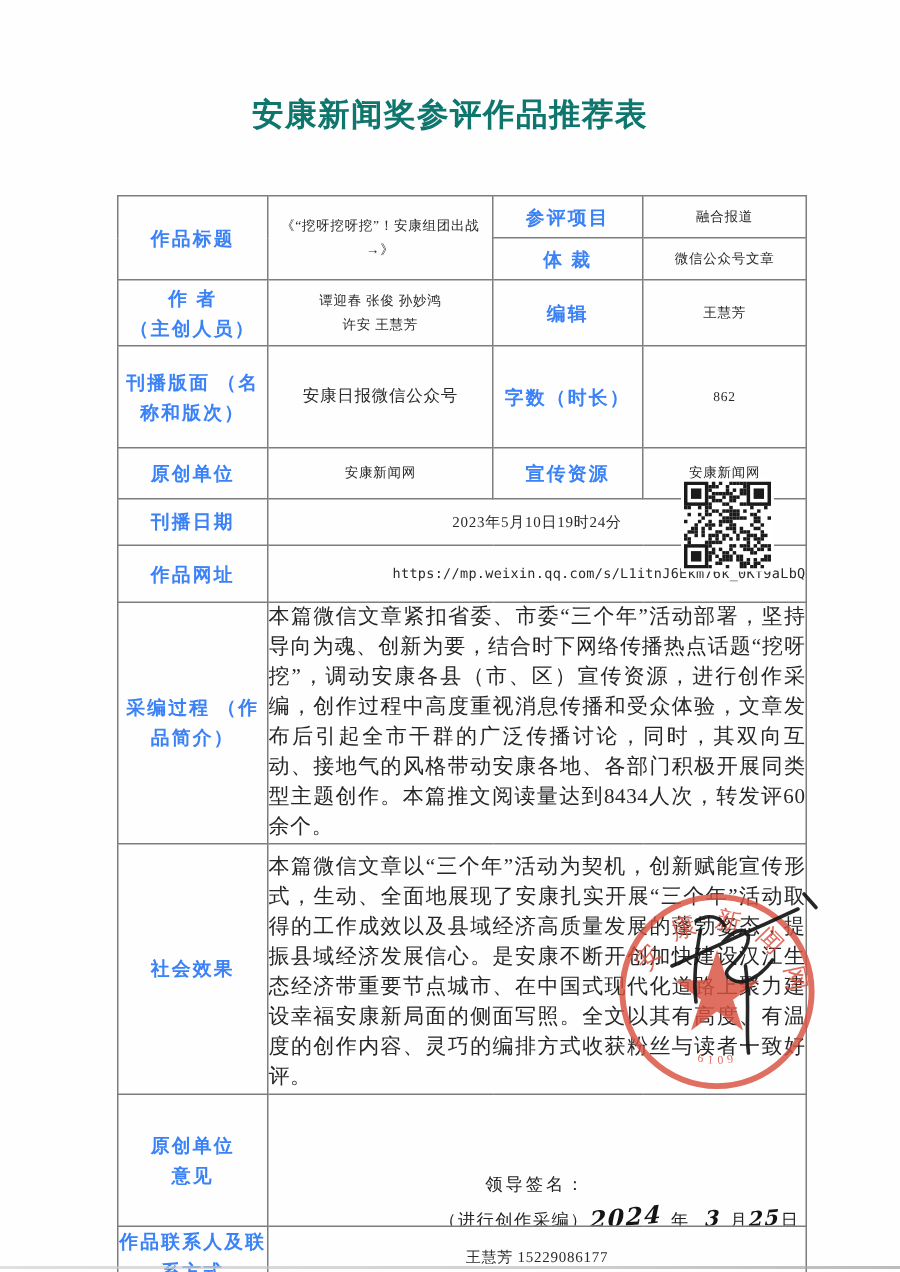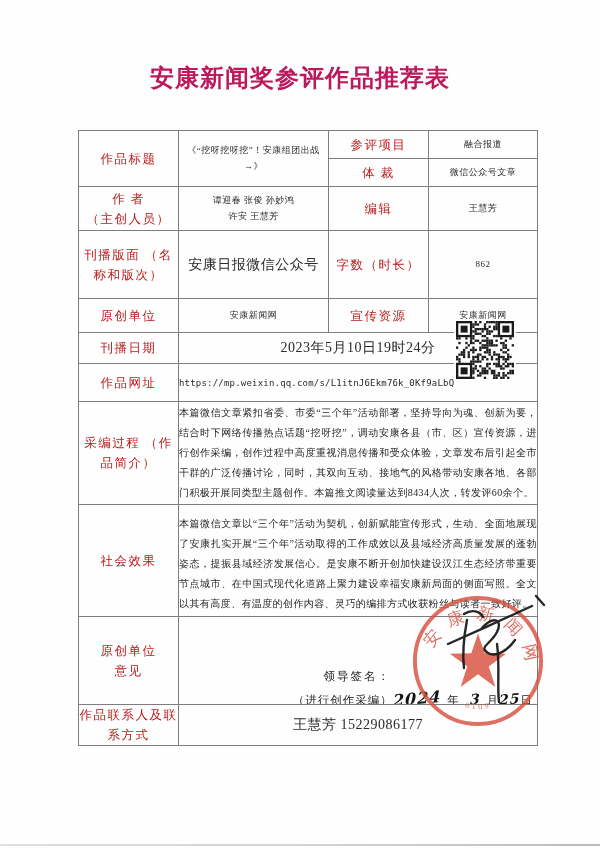--- a/index.html
+++ b/index.html
@@ -9,45 +9,45 @@
     font-family:"Liberation Serif","DejaVu Serif",serif;color:#1e1e1e;
   }
   
   #page::after{
     content:"";position:absolute;left:0;right:0;bottom:2px;height:2px;
     background:linear-gradient(to right,#d2d2d2 0%,#bdbdbd 60%,#9e9e9e 100%);
     opacity:.7;
   }
   .doc-title{
     position:absolute;left:0;top:62px;width:100%;
-    text-align:center;font-size:24px;font-weight:700;letter-spacing:1px;
-    color:#be185d;margin:0;
+    text-align:center;font-size:21px;font-weight:700;letter-spacing:1px;
+    color:#0f766e;margin:0;
   }
   table.form{
     position:absolute;left:78px;top:130px;width:459px;
     border-collapse:collapse;table-layout:fixed;
   }
   table.form td{
     border:1px solid #7d7d7d;overflow:hidden;
     vertical-align:middle;padding:0;
   }
   td.lbl{
     text-align:center;font-size:12.5px;letter-spacing:1.5px;
-    line-height:1.6;color:#b91c1c;padding:2px 3px;
+    line-height:1.6;color:#3b82f6;padding:2px 3px;font-weight:bold;
   }
   td.val{
-    text-align:center;font-size:14px;color:#2a2a2a;
+    text-align:center;font-size:10px;color:#2a2a2a;
     letter-spacing:.5px;padding:2px 4px;line-height:1.7;
   }
   td.val-url{
-    text-align:left;font-family:"DejaVu Sans Mono","Liberation Mono",monospace;
+    text-align:right;font-family:"DejaVu Sans Mono","Liberation Mono",monospace;
     font-size:9px;letter-spacing:.2px;color:#2a2a2a;padding:2px 4px;
   }
   td.para{
-    vertical-align:top;text-align:justify;font-size:10px;line-height:20px;
+    vertical-align:top;text-align:justify;font-size:14px;line-height:20px;
     color:#262626;padding:4px 7px 2px 6px;letter-spacing:.4px;
   }
   td.sig-cell{position:relative;vertical-align:top;margin-left:46px;}
   .sig-label{
     position:absolute;right:146px;top:52px;font-size:11.5px;letter-spacing:2px;color:#222;
   }
   .sig-date{
     position:absolute;right:4px;top:72px;font-size:11.5px;letter-spacing:1px;color:#222;
     white-space:nowrap;
   }
@@ -104,21 +104,21 @@
       <td class="val" style="font-size:9px">
         <div>谭迎春 张俊 孙妙鸿</div>
         <div>许安 王慧芳</div>
       </td>
       <td class="lbl">编辑</td>
       <td class="val" style="font-size:9px">王慧芳</td>
     </tr>
 
     <tr style="height:68px">
       <td class="lbl">刊播版面 （名称和版次）</td>
-      <td class="val" style="font-size:14px">安康日报微信公众号</td>
+      <td class="val" style="font-size:11px">安康日报微信公众号</td>
       <td class="lbl">字数（时长）</td>
       <td class="val" style="font-size:9px">862</td>
     </tr>
 
     <tr style="height:34px">
       <td class="lbl">原创单位</td>
       <td class="val" style="font-size:9px">安康新闻网</td>
       <td class="lbl">宣传资源</td>
       <td class="val" style="font-size:9px">安康新闻网</td>
     </tr>

